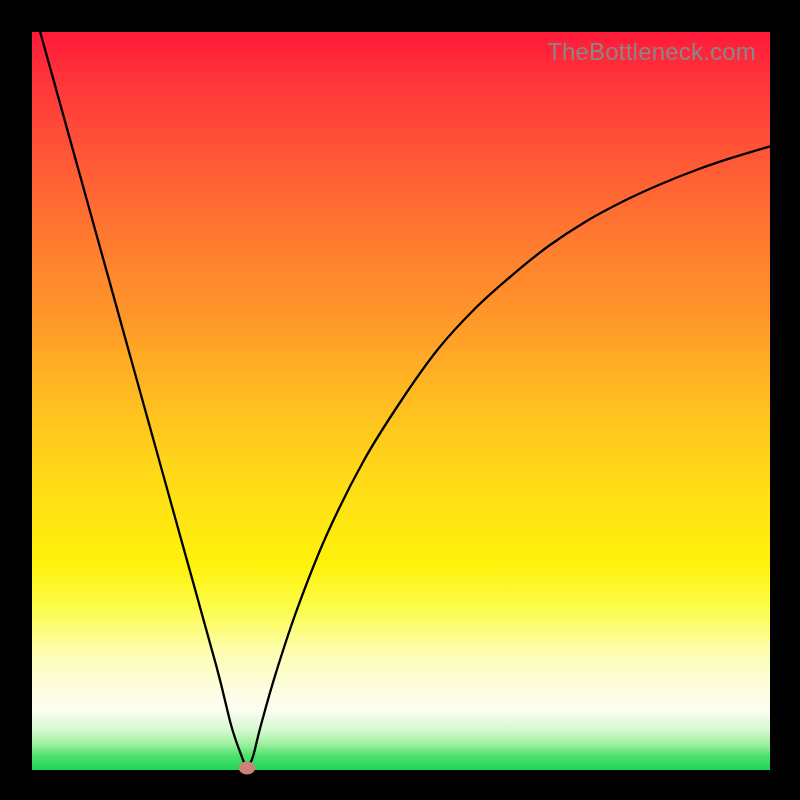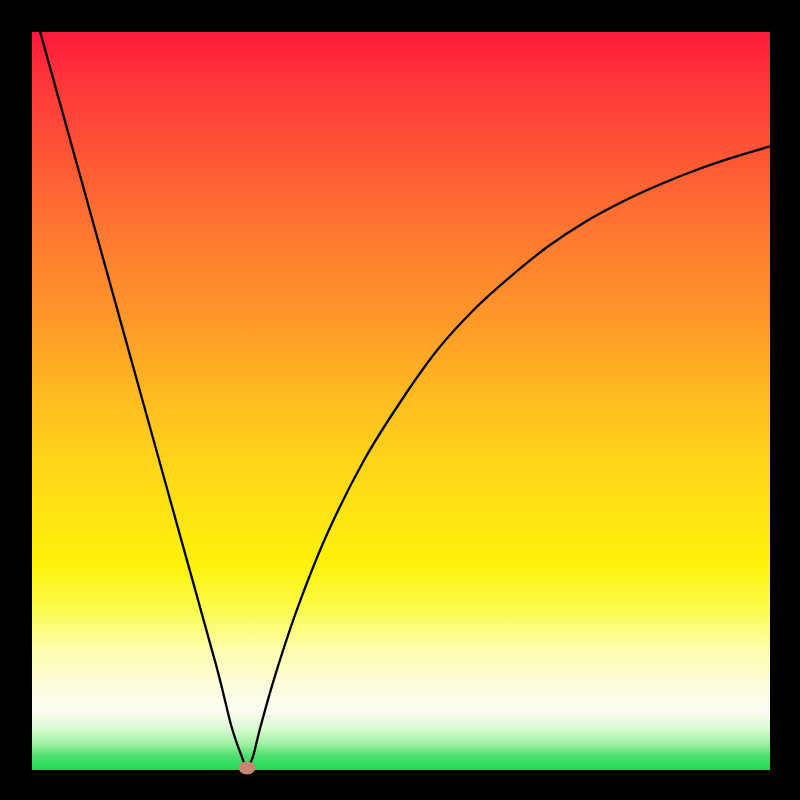--- a/index.html
+++ b/index.html
@@ -67,18 +67,19 @@
     border-radius: 50%;
     background: #cb8277;
     transform: translate(-50%, -50%);
   }
 </style>
 </head>
 <body>
 
 <div class="frame">
   <div class="plot-area">
+    <div class="watermark">TheBottleneck.com</div>
     <svg class="curve" viewBox="0 0 738 738" preserveAspectRatio="none">
       <path id="curve-path" d="M0,-29.519999999999982 C6.15,-7.38 24.60,59.04 36.90,103.32 C49.20,147.60 61.50,191.88 73.80,236.16 C86.10,280.44 98.40,324.72 110.70,369.00 C123.00,413.28 135.30,457.56 147.60,501.84 C159.90,546.12 175.89,602.70 184.50,634.68 C193.11,666.66 194.96,678.47 199.26,693.72 C203.57,708.97 207.87,719.43 210.33,726.19 C212.79,732.96 213.16,732.71 214.02,734.31 C214.88,735.91 214.88,736.15 215.50,735.79 C216.11,735.42 216.73,734.19 217.71,732.10 C218.69,730.00 219.56,729.64 221.40,723.24 C223.25,716.84 225.09,707.25 228.78,693.72 C232.47,680.19 237.39,661.74 243.54,642.06 C249.69,622.38 257.07,599.01 265.68,575.64 C274.29,552.27 284.13,526.44 295.20,501.84 C306.27,477.24 319.80,450.18 332.10,428.04 C344.40,405.90 356.70,387.45 369.00,369.00 C381.30,350.55 393.60,332.72 405.90,317.34 C418.20,301.97 430.50,289.05 442.80,276.75 C455.10,264.45 467.40,253.99 479.70,243.54 C492.00,233.08 504.30,223.00 516.60,214.02 C528.90,205.04 541.20,197.05 553.50,189.67 C565.80,182.29 578.10,175.89 590.40,169.74 C602.70,163.59 615.00,158.06 627.30,152.77 C639.60,147.48 651.90,142.56 664.20,138.01 C676.50,133.46 688.80,129.40 701.10,125.46 C713.40,121.52 731.85,116.23 738.00,114.39" fill="none" stroke="#000" stroke-width="2.3" stroke-linecap="round" stroke-linejoin="round"></path>
     </svg>
     <div id="marker-dot" class="dot" style="left: 215.496px; top: 735.786px; background: rgb(203, 130, 119);"></div>
   </div>
 </div>
 
 </body></html>

